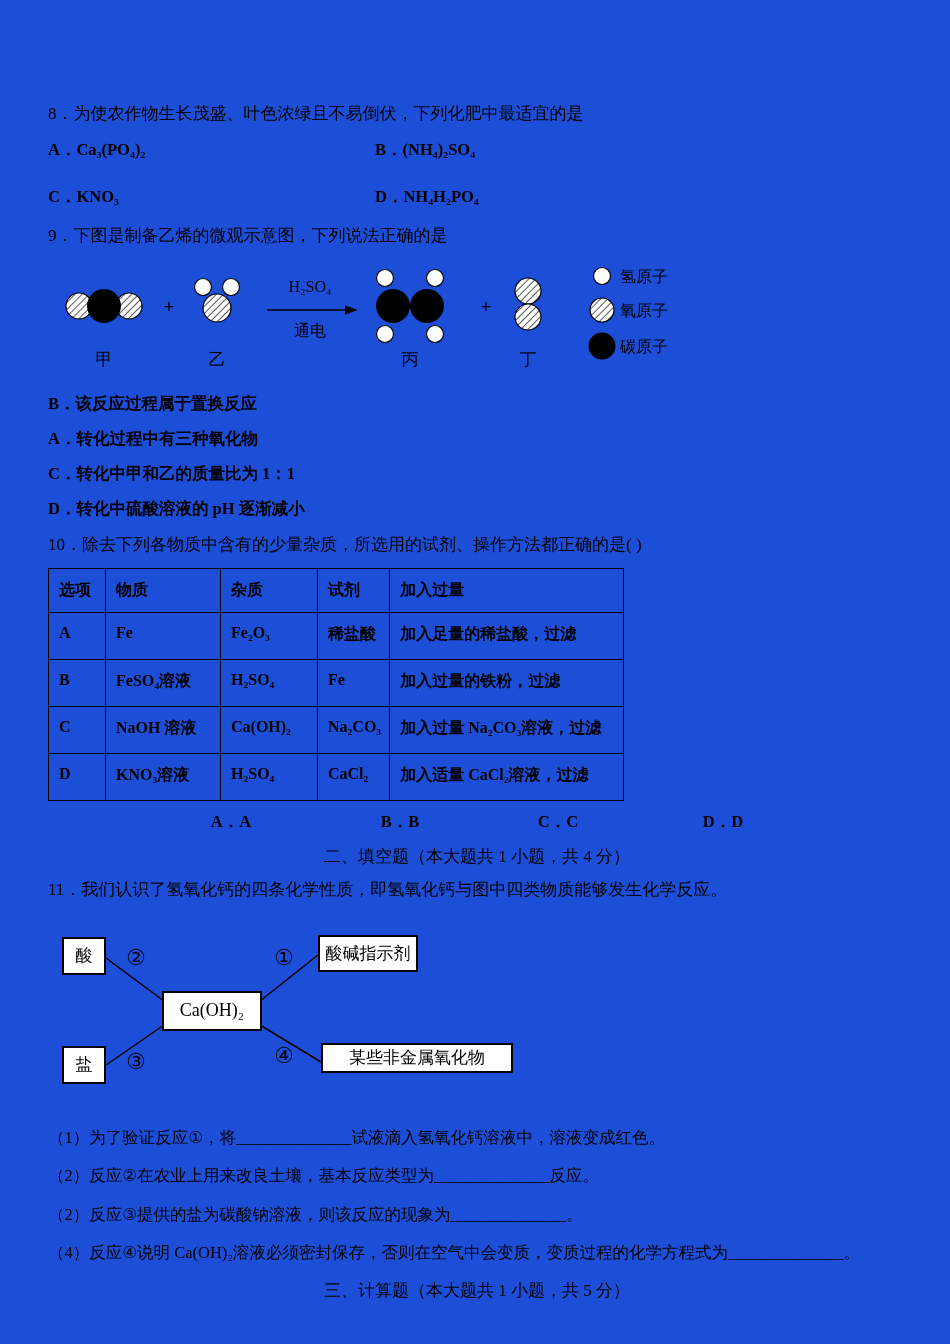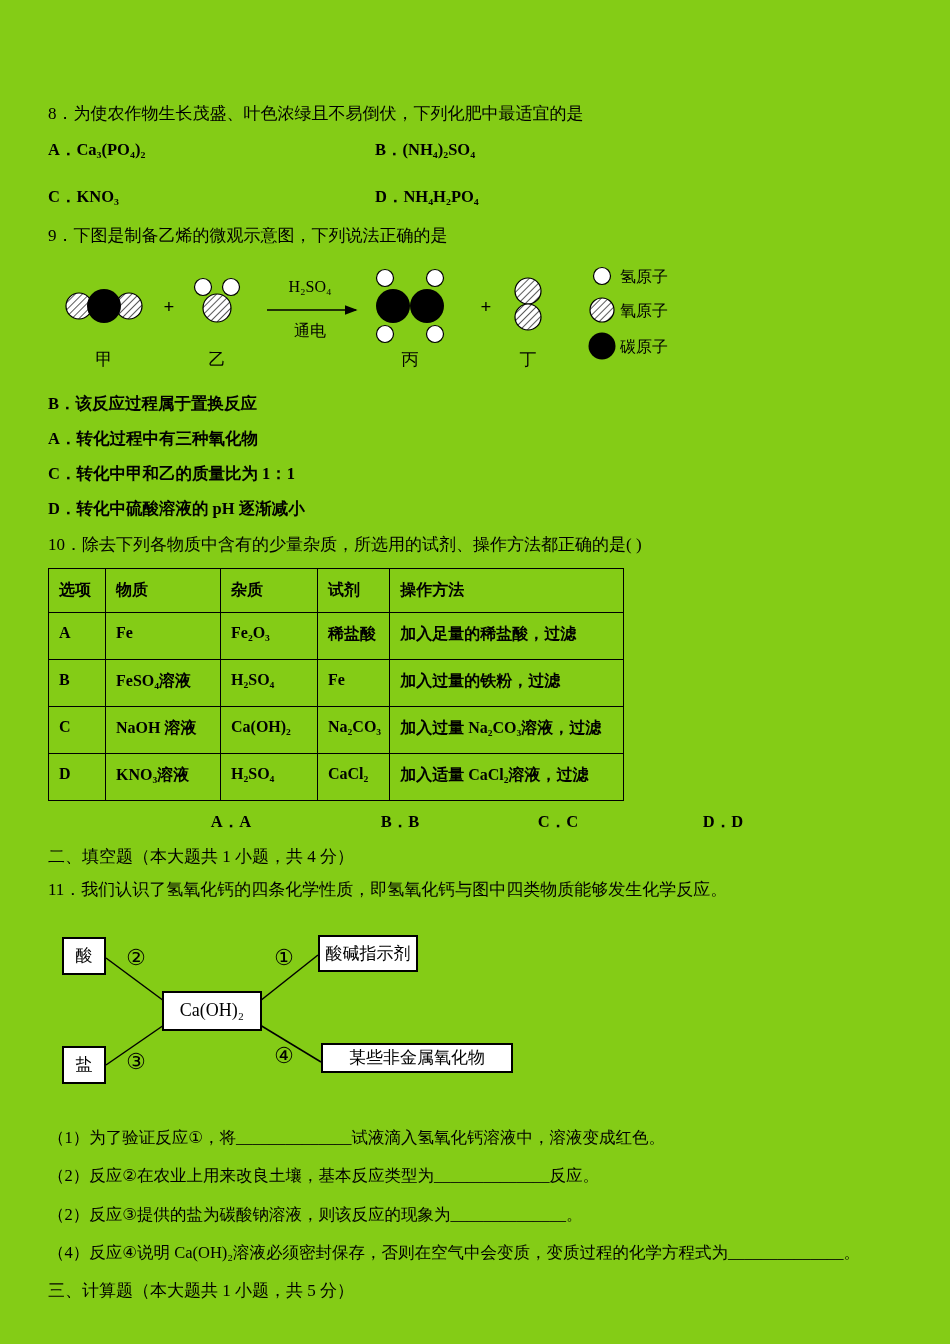--- a/index.html
+++ b/index.html
@@ -1,20 +1,20 @@
 <!DOCTYPE html>
 <html><head>
 <meta charset="utf-8">
 <style>
   * { margin:0; padding:0; box-sizing:border-box; }
   html,body { background:#ffffff; }
   .page {
     position:relative;
     width:950px; height:1344px;
-    background:#84cc16; color:#000;
+    background:#1d4ed8; color:#000;
     font-family:"Liberation Serif","DejaVu Sans",serif;
     font-size:17px;
     padding:102px 44px 0 48px;
     overflow:hidden;
   }
   .stem { font-size:17px; line-height:1.45; }
 
   .optgrid {
     display:grid; grid-template-columns:327px 1fr;
     row-gap:25px; margin:12px 0 16px 0;
@@ -29,21 +29,21 @@
   table.qt th, table.qt td {
     border:1px solid #000; text-align:left; vertical-align:top;
     padding:11px 8px 0 10px; font-size:16px; font-weight:bold;
   }
   table.qt tr.hr  { height:44px; }
   table.qt tr.dr  { height:47px; }
 
   .ansrow { display:flex; font-weight:bold; margin:10px 0 12px 0; font-size:16.5px;justify-content:center; }
   .ansrow span.a1{width:170px;} .ansrow span.a2{width:157px;} .ansrow span.a3{width:165px;}
 
-  .sect { font-size:17px; margin:10px 0 10px 0; }
+  .sect { font-size:17px; margin:10px 0 10px 0;text-align:center; }
 
   .map { position:relative; width:530px; height:162px; margin:26px 0 34px 12px; }
   .map svg.lines { position:absolute; left:0; top:0; }
   .mbox {
     position:absolute; border:2px solid #000; background:#fff;
     display:flex; align-items:center; justify-content:center;
     font-size:17px;
   }
   .mnum { position:absolute; font-size:22px; line-height:1; }
 
@@ -148,21 +148,21 @@
           <col style="width:97px">
           <col style="width:72px">
           <col style="width:234px">
       </colgroup>
       <tbody>
           <tr class="hr">
         <th>选项</th>
         <th>物质</th>
         <th>杂质</th>
         <th>试剂</th>
-        <th>操作方法</th>
+        <th>加入过量</th>
       </tr>
       <tr class="dr">
         <td>A</td>
         <td>Fe</td>
         <td>Fe₂O₃</td>
         <td>稀盐酸</td>
         <td>加入足量的稀盐酸，过滤</td>
       </tr>
       <tr class="dr">
         <td>B</td>

